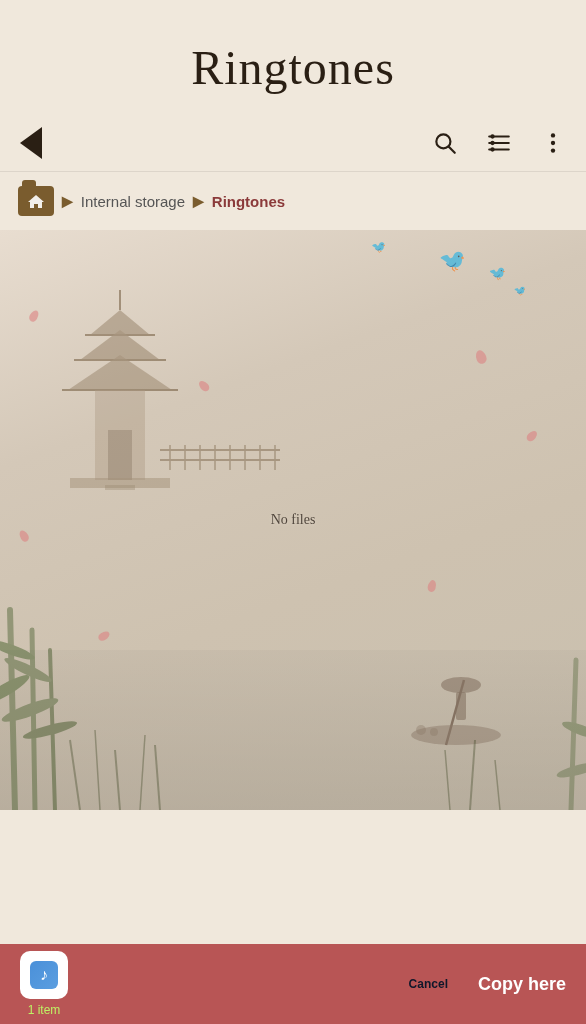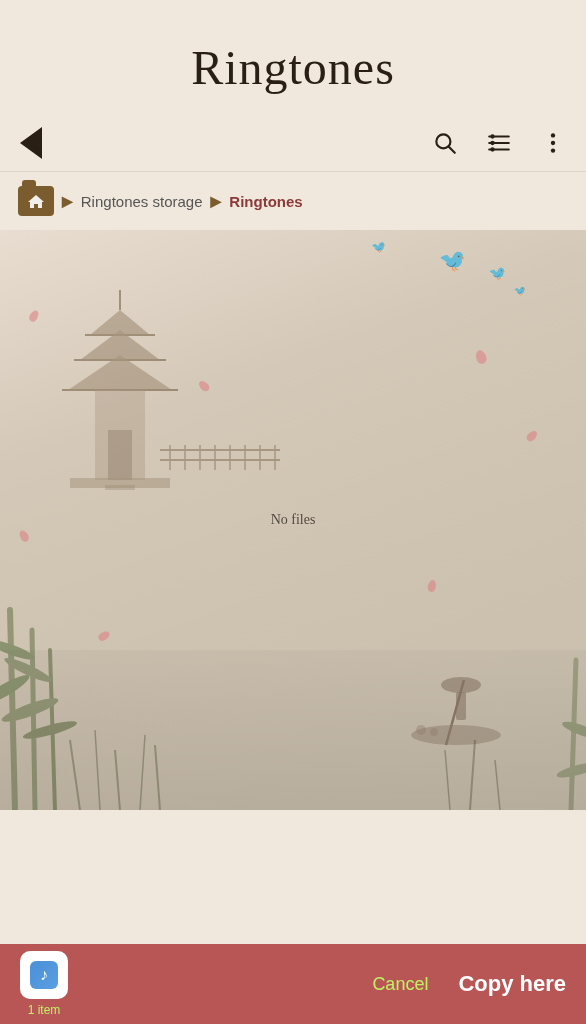--- a/index.html
+++ b/index.html
@@ -252,28 +252,28 @@
       font-weight: 500;
     }
 
     .bottom-actions {
       display: flex;
       align-items: center;
       gap: 30px;
     }
 
     .cancel-btn {
+      font-size: 12px;
+      color: #0f172a;
+      cursor: pointer;
+      font-weight: 700;
+    }
+
+    .copy-here-btn {
       font-size: 18px;
-      color: #bef264;
-      cursor: pointer;
-      font-weight: 400;
-    }
-
-    .copy-here-btn {
-      font-size: 22px;
       color: white;
       cursor: pointer;
       font-weight: 600;
     }
   </style>
 </head>
 <body>
 
 <div class="header">
   <h1 class="header-title">Ringtones</h1>
@@ -310,21 +310,21 @@
   </div>
 </div>
 
 <div class="breadcrumb">
   <div class="home-folder">
     <svg width="18" height="16" viewBox="0 0 18 16">
       <polygon points="9,2 1,9 3,9 3,15 7,15 7,11 11,11 11,15 15,15 15,9 17,9" fill="white" opacity="0.9"></polygon>
     </svg>
   </div>
   <span class="chevron">▶</span>
-  <span class="breadcrumb-internal">Ringtones storage</span>
+  <span class="breadcrumb-internal">Internal storage</span>
   <span class="chevron">▶</span>
   <span class="breadcrumb-current">Ringtones</span>
 </div>
 
 <div class="content-area">
   <div class="bg-image-container">
 
     <div class="scene">
 
       <div class="bird bird-1">🐦</div>

